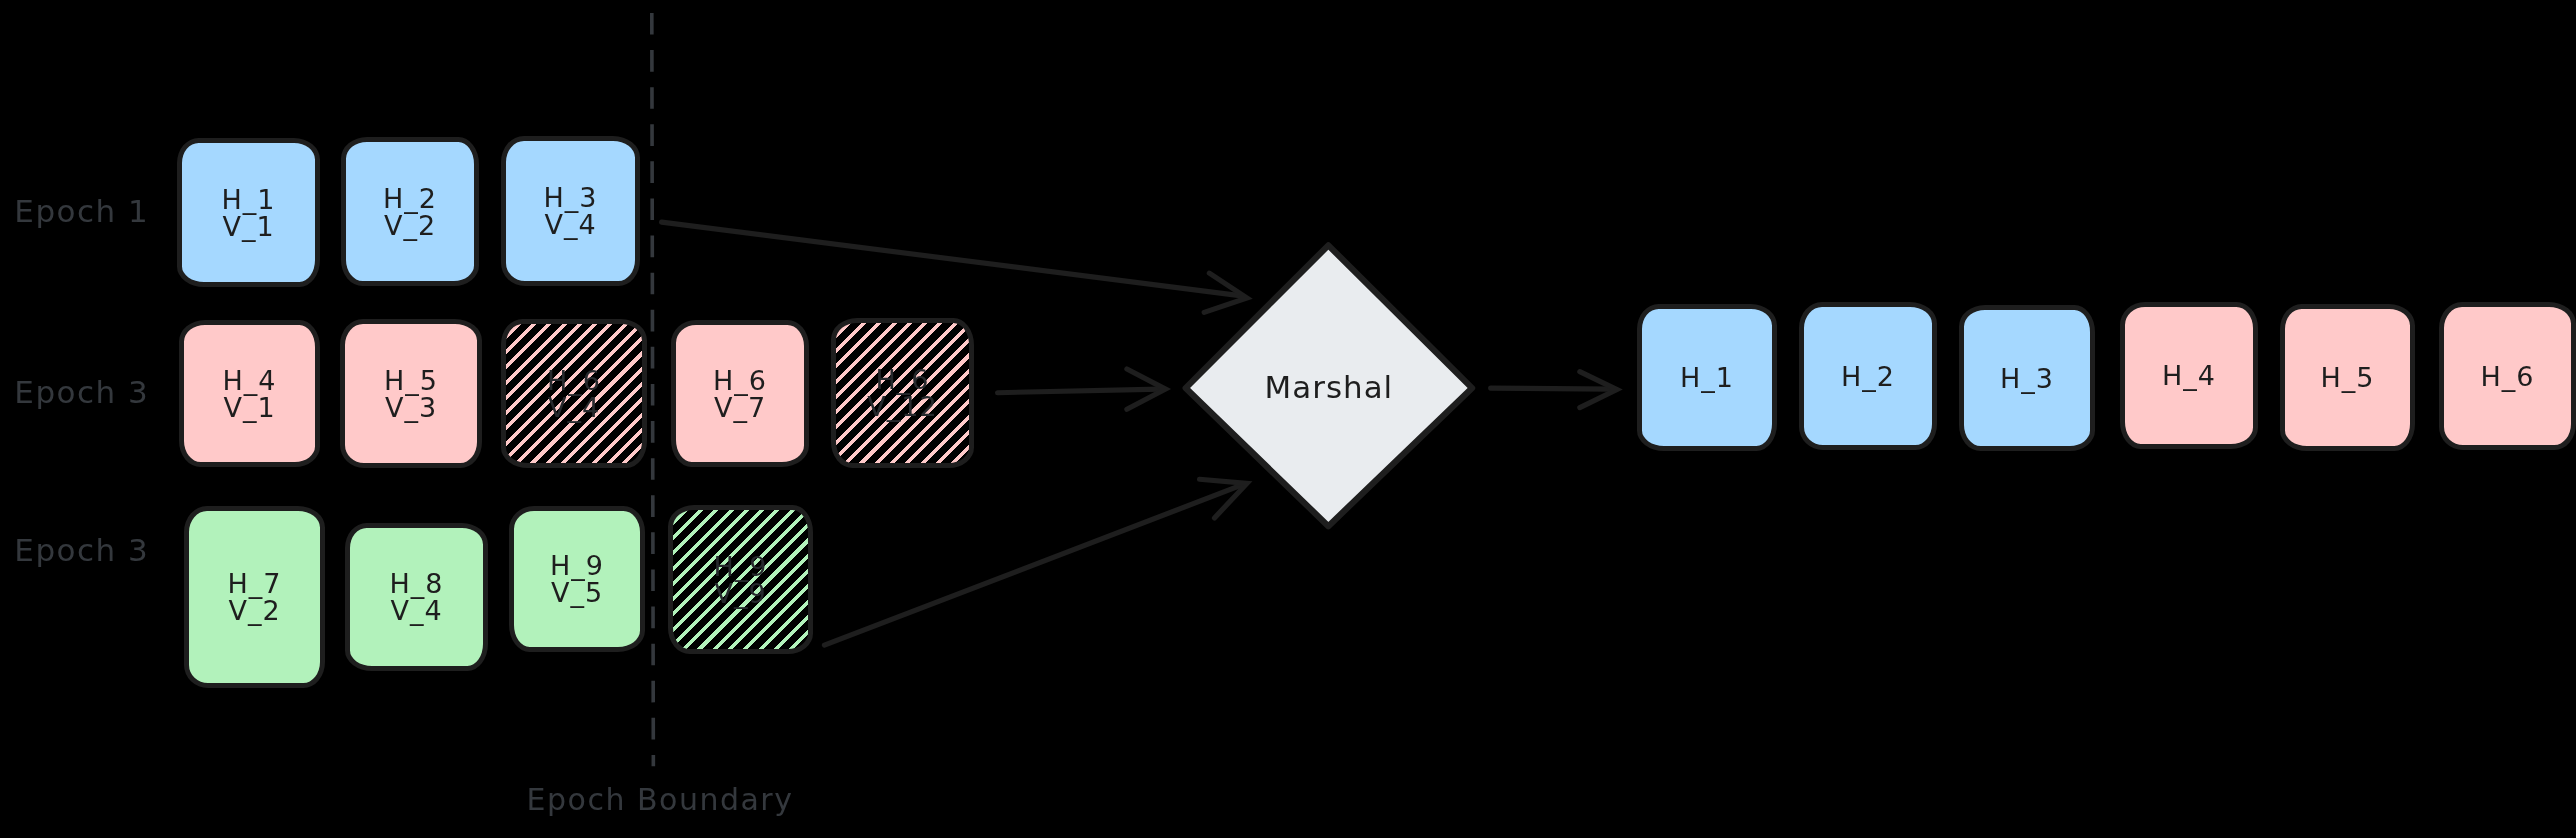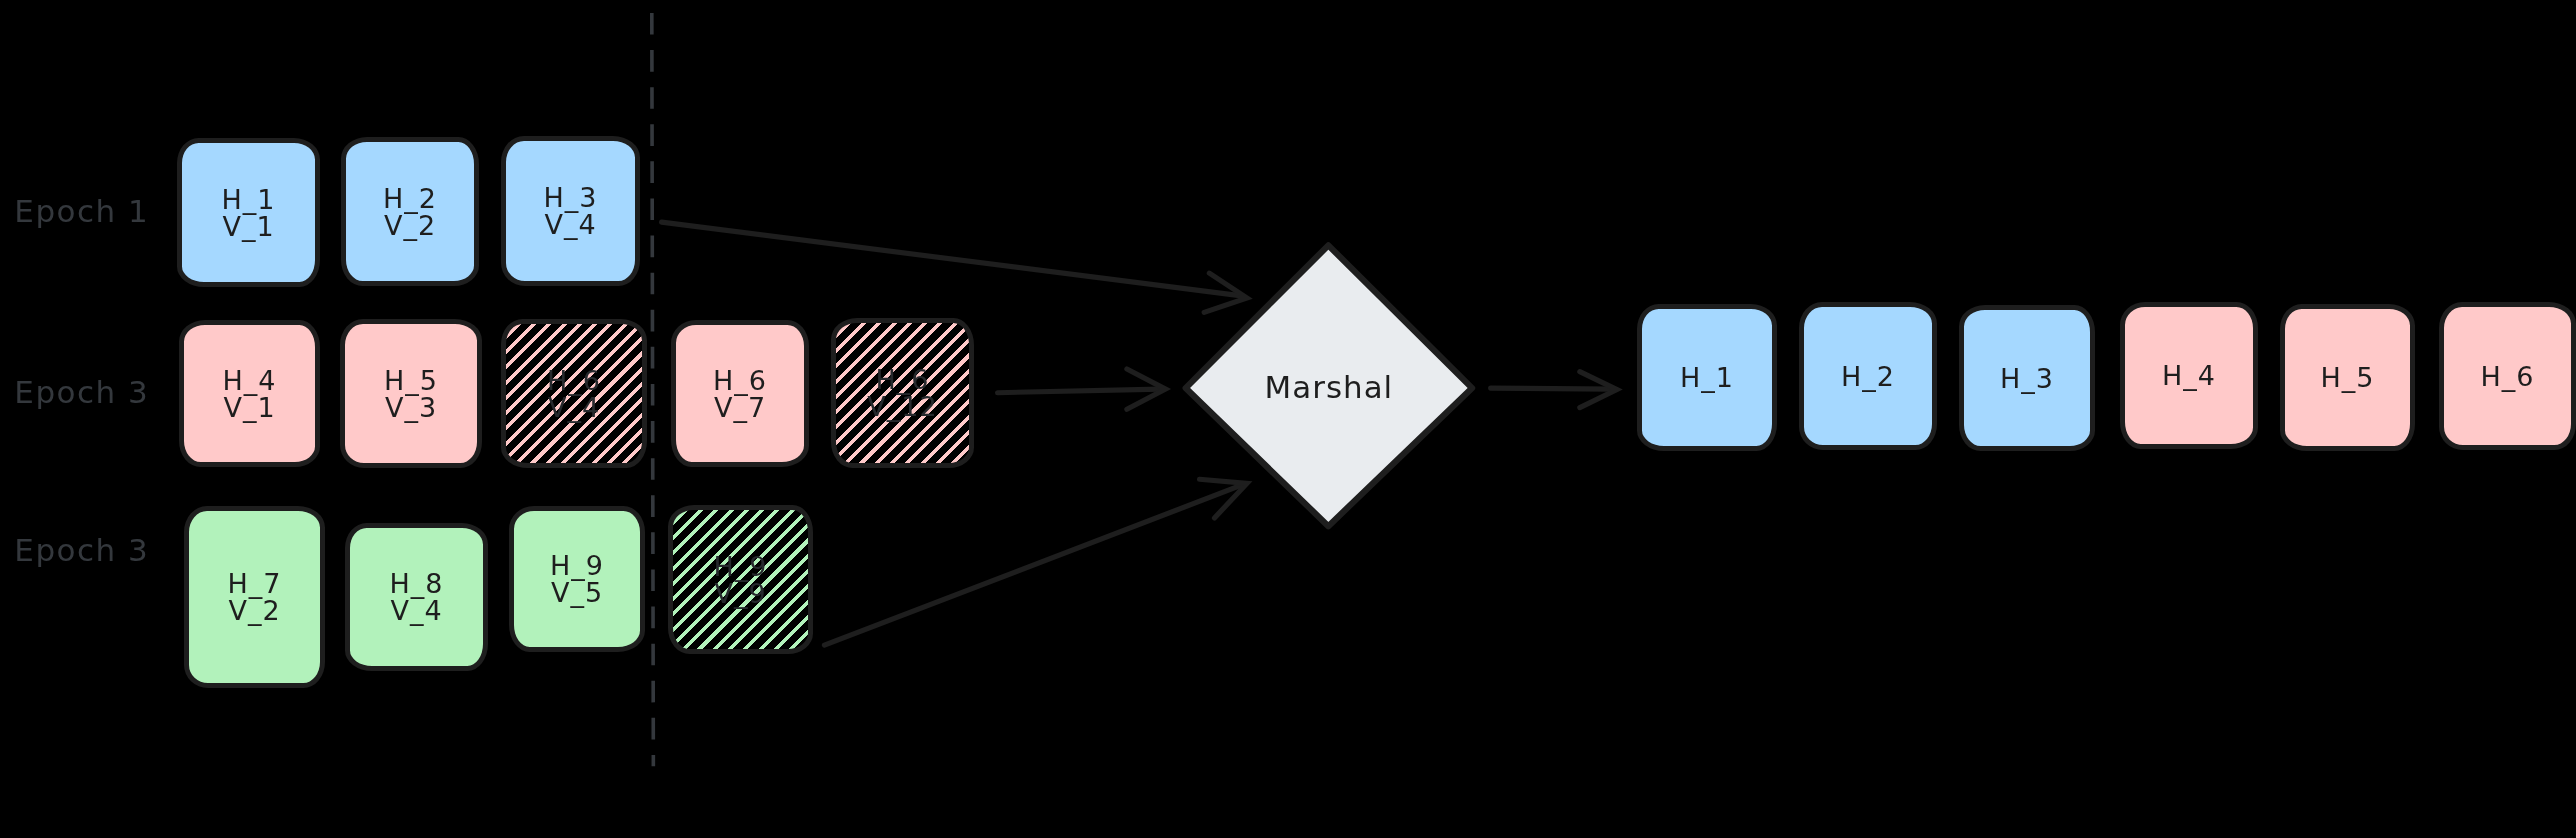--- a/index.html
+++ b/index.html
@@ -79,20 +79,21 @@
       <polyline class="wire" points="3066,791 3138,756 3066,721"></polyline>
     </g>
 
     <path class="diamond" d="M 2578 476 L 2857 753 L 2578 1021 L 2301 753 Z"></path>
     <text class="marshal-text" x="2579" y="772">Marshal</text>
   </svg>
 
   <div class="epoch-label" style="top:194px">Epoch 1</div>
   <div class="epoch-label" style="top:375px">Epoch 3</div>
   <div class="epoch-label" style="top:533px">Epoch 3</div>
+  <div class="boundary-label">Epoch Boundary</div>
 
   <div class="box blue r1" style="left:177px;top:138px;width:143px;height:149px">
     <span>H_1</span>
     <span>V_1</span>
   </div>
   <div class="box blue r2" style="left:341px;top:137px;width:138px;height:149px">
     <span>H_2</span>
     <span>V_2</span>
   </div>
   <div class="box blue r3" style="left:501px;top:136px;width:139px;height:150px">

